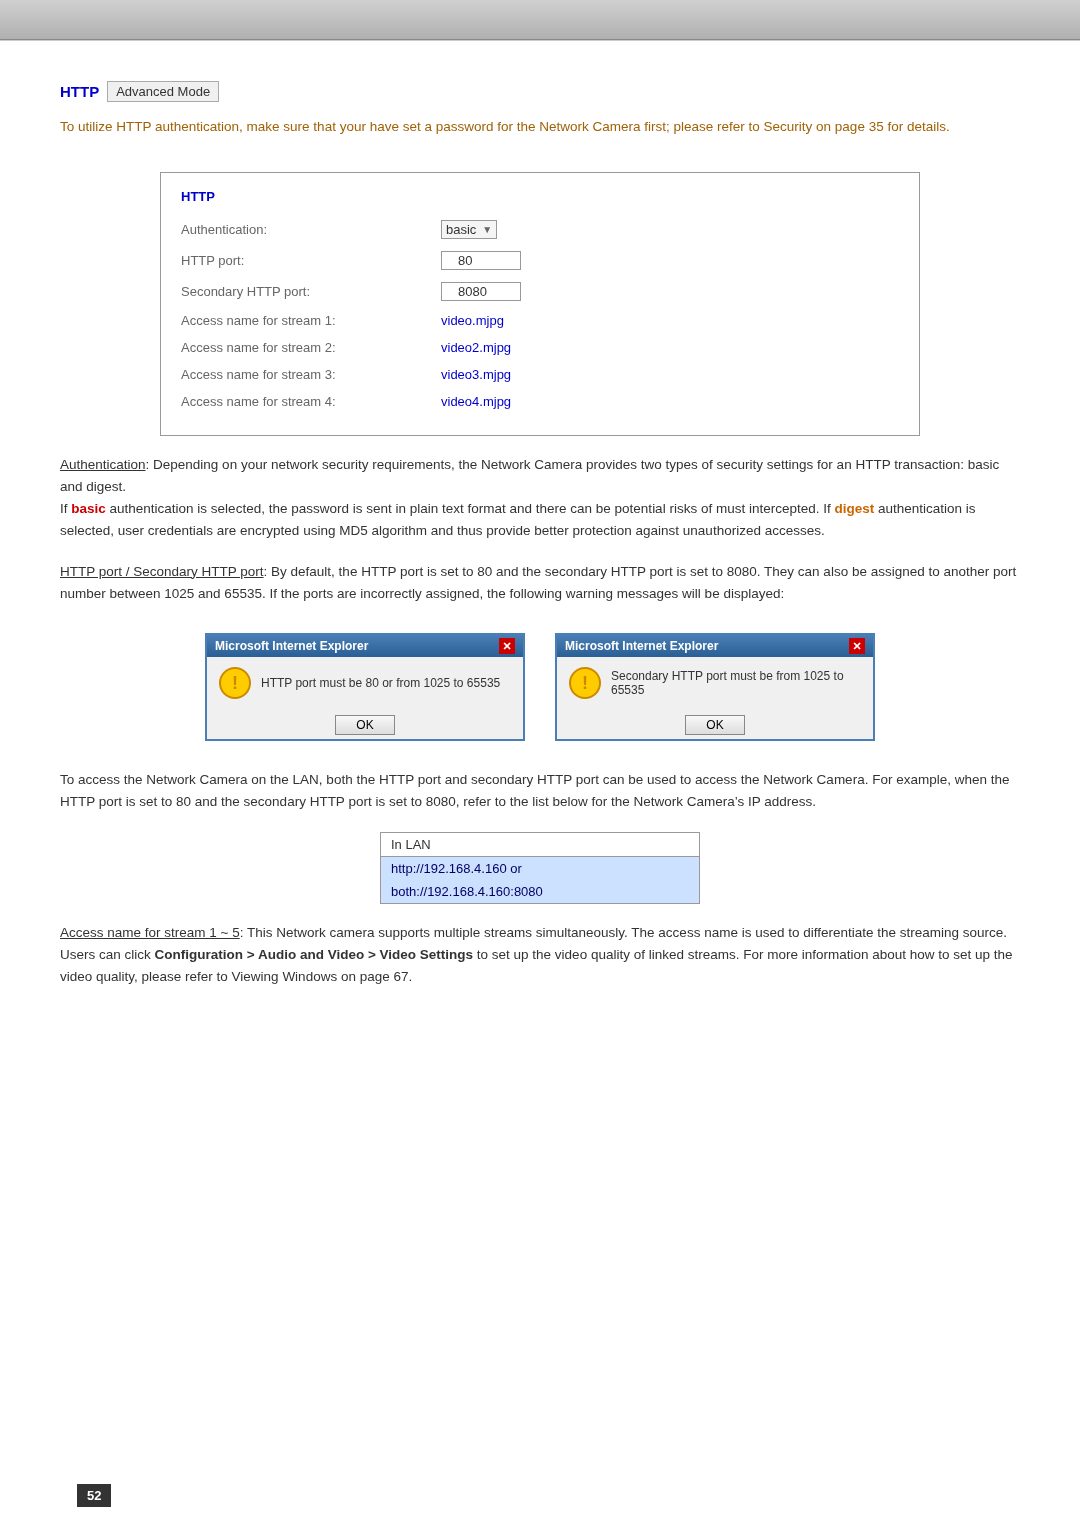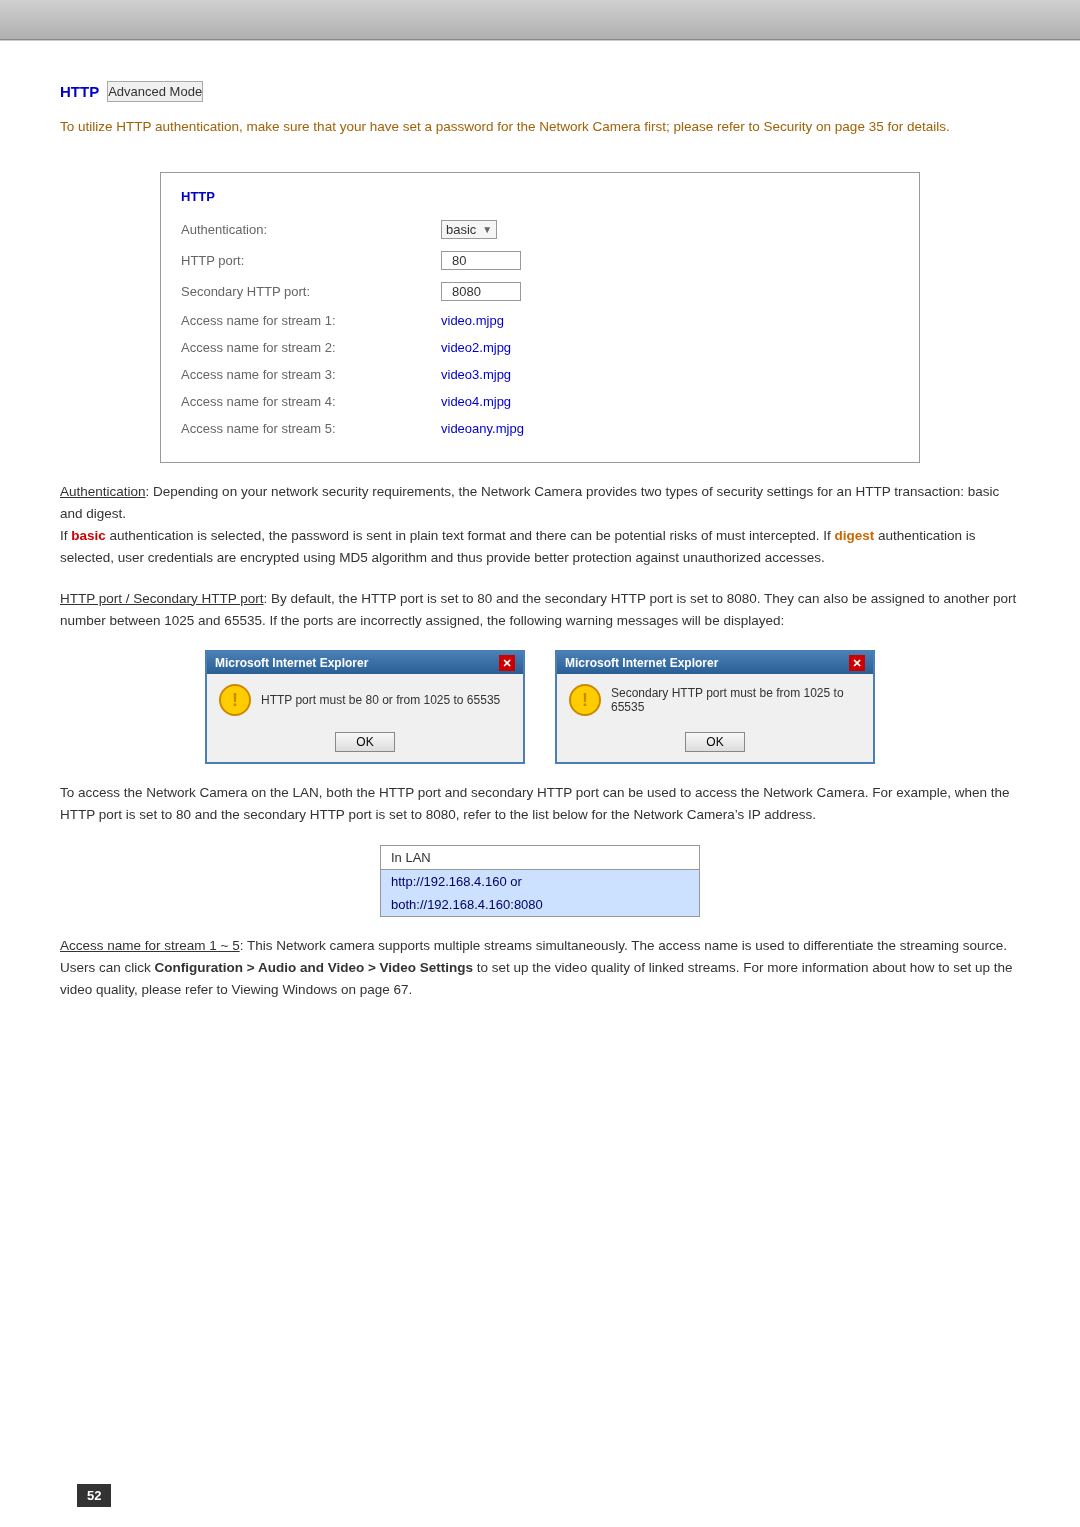--- a/index.html
+++ b/index.html
@@ -28,21 +28,21 @@
       gap: 8px;
     }
     .http-label {
       color: #0000cc;
       font-weight: bold;
       font-size: 15px;
     }
     .advanced-mode-badge {
       border: 1px solid #aaa;
       background: #f0f0f0;
-      padding: 2px 0;
+      padding: 2px 8px;
       font-size: 13px;
       color: #333;
     }
     .intro-text {
       font-size: 13.5px;
       line-height: 1.6;
       margin-bottom: 34px;
       color: #a16207;
     }
     .http-box {
@@ -83,21 +83,21 @@
       align-items: center;
       gap: 6px;
     }
     .select-arrow {
       font-size: 10px;
       color: #666;
     }
     .input-box {
       border: 1px solid #999;
       background: #fff;
-      padding: 1px 10px;
+      padding: 1px 16px;
       font-size: 13px;
       color: #333;
       width: 80px;
     }
     .section-body {
       margin-bottom: 18px;
       font-size: 13.5px;
       line-height: 1.65;
     }
     .underline-link {
@@ -111,21 +111,21 @@
     .bold-blue.digest {
       color: #cc6600;
     }
     .bold-text {
       font-weight: bold;
     }
     .dialogs-row {
       display: flex;
       justify-content: center;
       gap: 30px;
-      margin: 18px 0;
+      margin: 28px 0;
     }
     .dialog-box {
       border: 2px solid #4a7fb5;
       background: #f0f0f0;
       width: 320px;
     }
     .dialog-titlebar {
       background: linear-gradient(to bottom, #4a7fb5, #2a5f95);
       color: #fff;
       font-size: 12px;
@@ -168,21 +168,21 @@
       flex-shrink: 0;
     }
     .dialog-msg {
       font-size: 12px;
       color: #333;
       flex: 1;
     }
     .dialog-footer {
       display: flex;
       justify-content: center;
-      padding: 6px 0 10px 0;
+      padding: 6px 0 4px 0;
     }
     .dialog-ok-btn {
       border: 1px solid #888;
       background: linear-gradient(to bottom, #f8f8f8, #ddd);
       padding: 2px 20px;
       font-size: 12px;
       cursor: pointer;
     }
     .lan-table {
       margin: 7px auto 18px auto;
@@ -275,24 +275,20 @@
       <div class="form-row">
         <span class="form-label">Access name for stream 3:</span>
         <span class="form-value">video3.mjpg</span>
       </div>
 
       <div class="form-row">
         <span class="form-label">Access name for stream 4:</span>
         <span class="form-value">video4.mjpg</span>
       </div>
 
-      <div class="form-row">
-        <span class="form-label">Access name for stream 5:</span>
-        <span class="form-value">videoany.mjpg</span>
-      </div>
 
     </div>
   </div>
 
   <div class="section-body">
     <span class="underline-link">Authentication</span><span>: Depending on your network security requirements, the Network Camera provides two types of security settings for an HTTP transaction: basic and digest.</span>
     <br>
     <span>If </span><span class="bold-blue">basic</span><span> authentication is selected, the password is sent in plain text format and there can be potential risks of must intercepted. If </span><span class="bold-blue digest">digest</span><span> authentication is selected, user credentials are encrypted using MD5 algorithm and thus provide better protection against unauthorized accesses.</span>
   </div>
 

